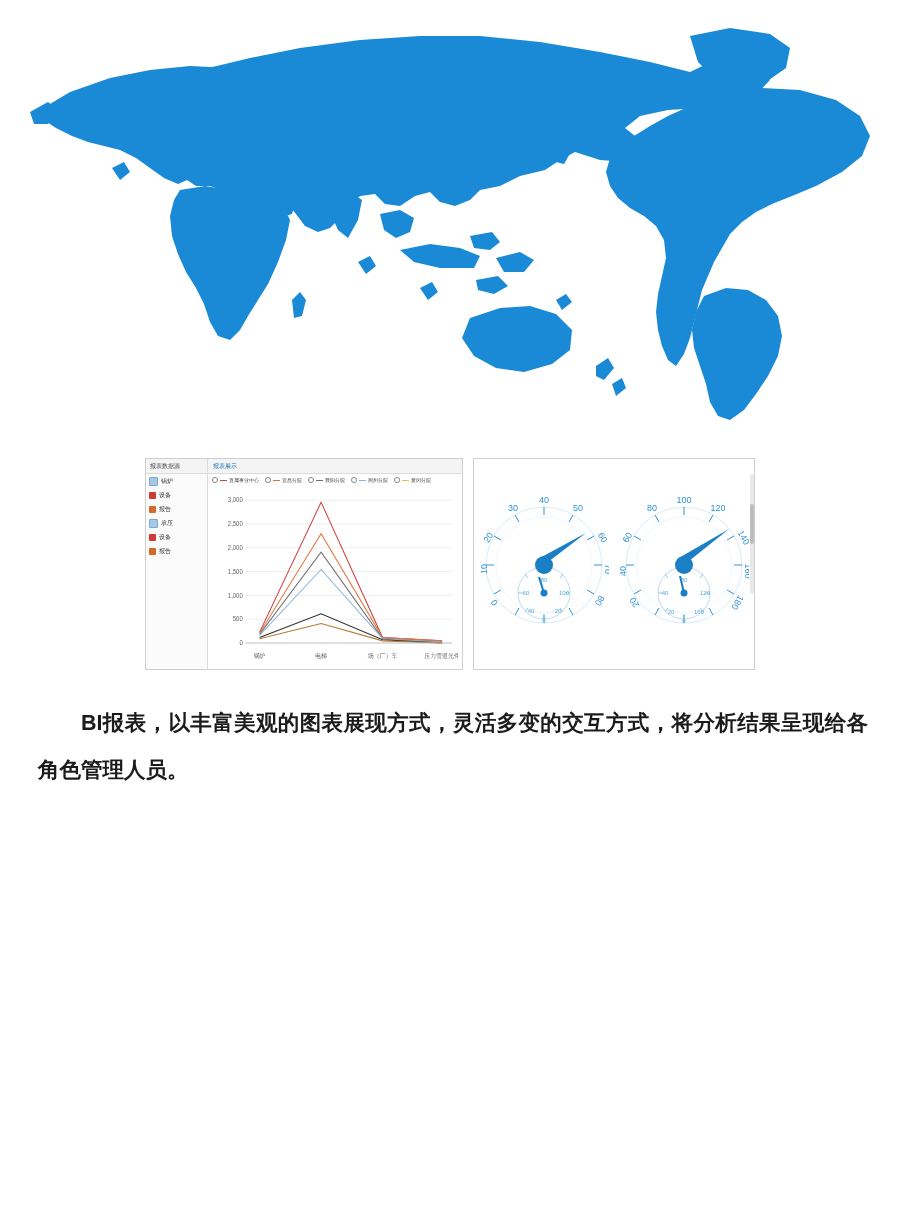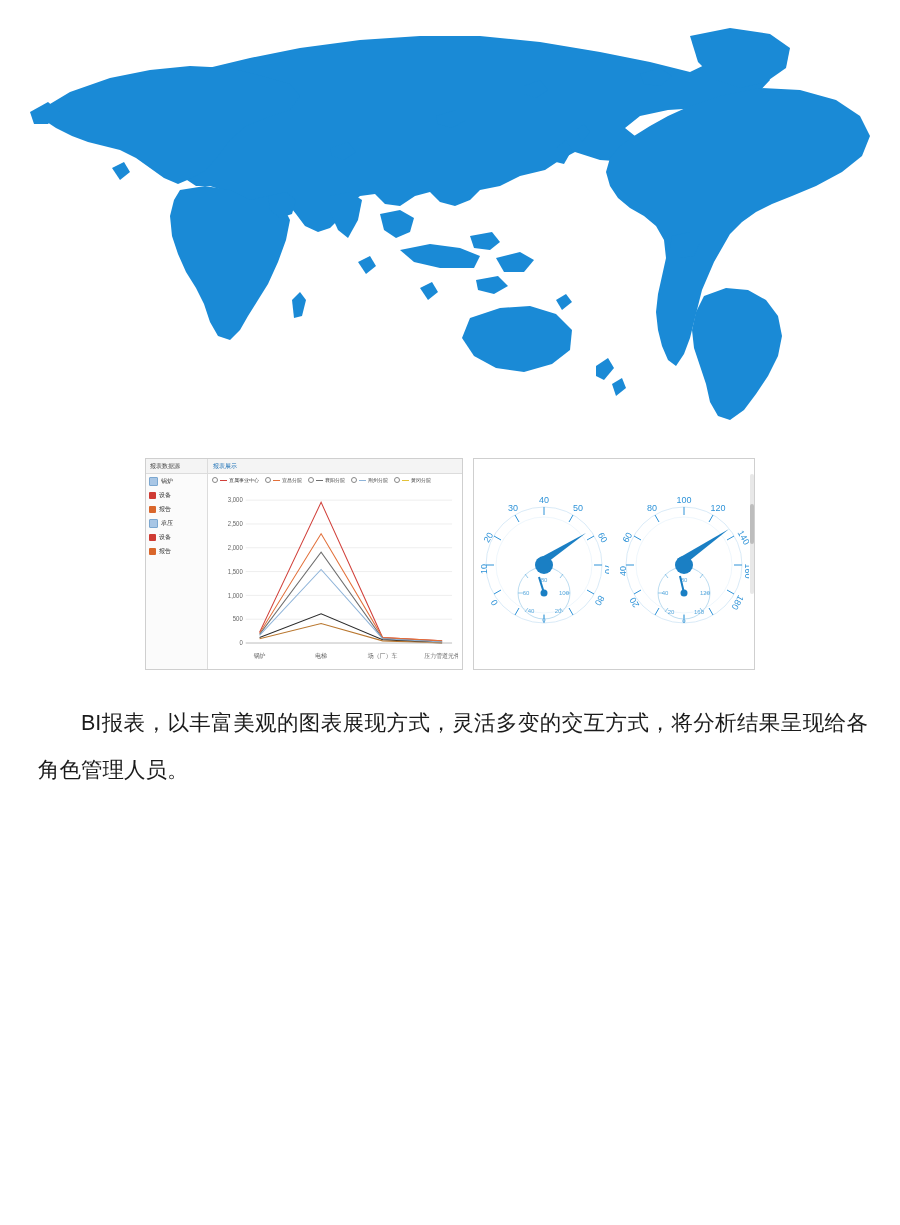--- a/index.html
+++ b/index.html
@@ -175,20 +175,21 @@
     justify-content: space-around;
   }
   .gauge-panel svg { display:block; }
 
   
   .text-block {
     position: absolute;
     left: 38px;
     top: 700px;
     width: 830px;
+    font-weight: bold;
   }
   .para {
     font-family: "Liberation Sans", sans-serif;
     font-size: 21.5px;
     line-height: 47px;
     color: #1b1b1b;
     text-align: justify;
     text-justify: inter-ideograph;
     margin: 0 0 2px 0;
     text-indent: 43px;

